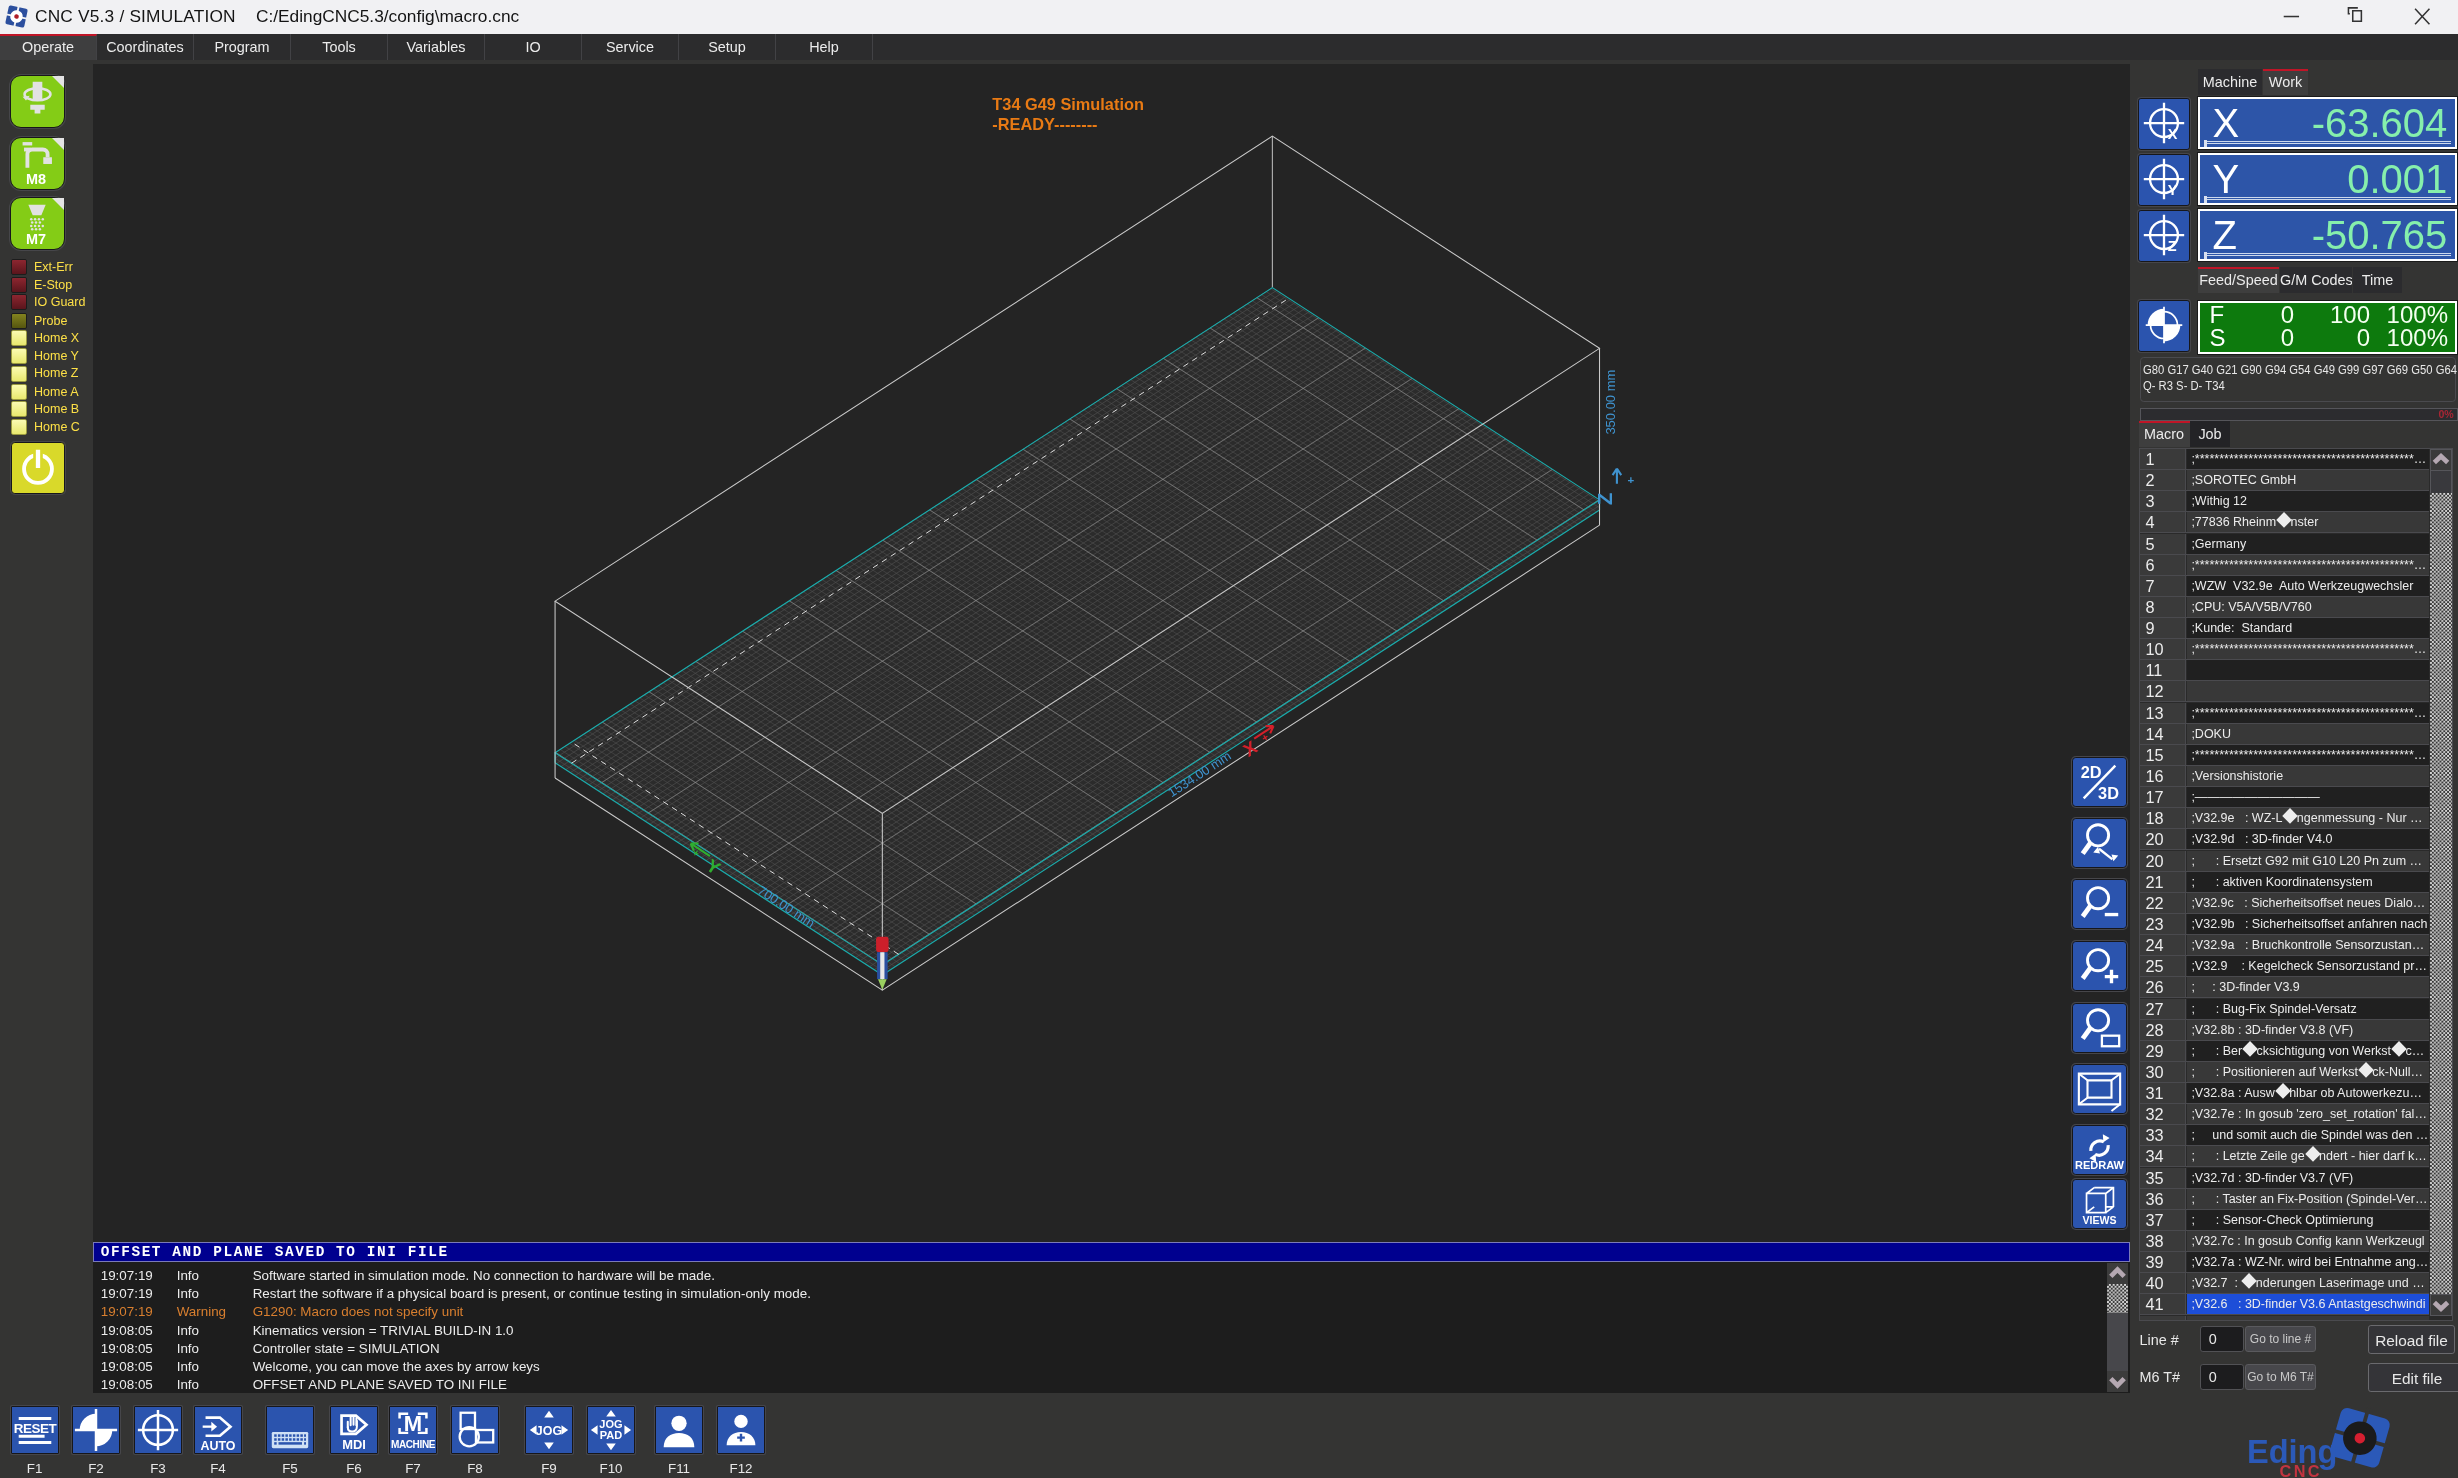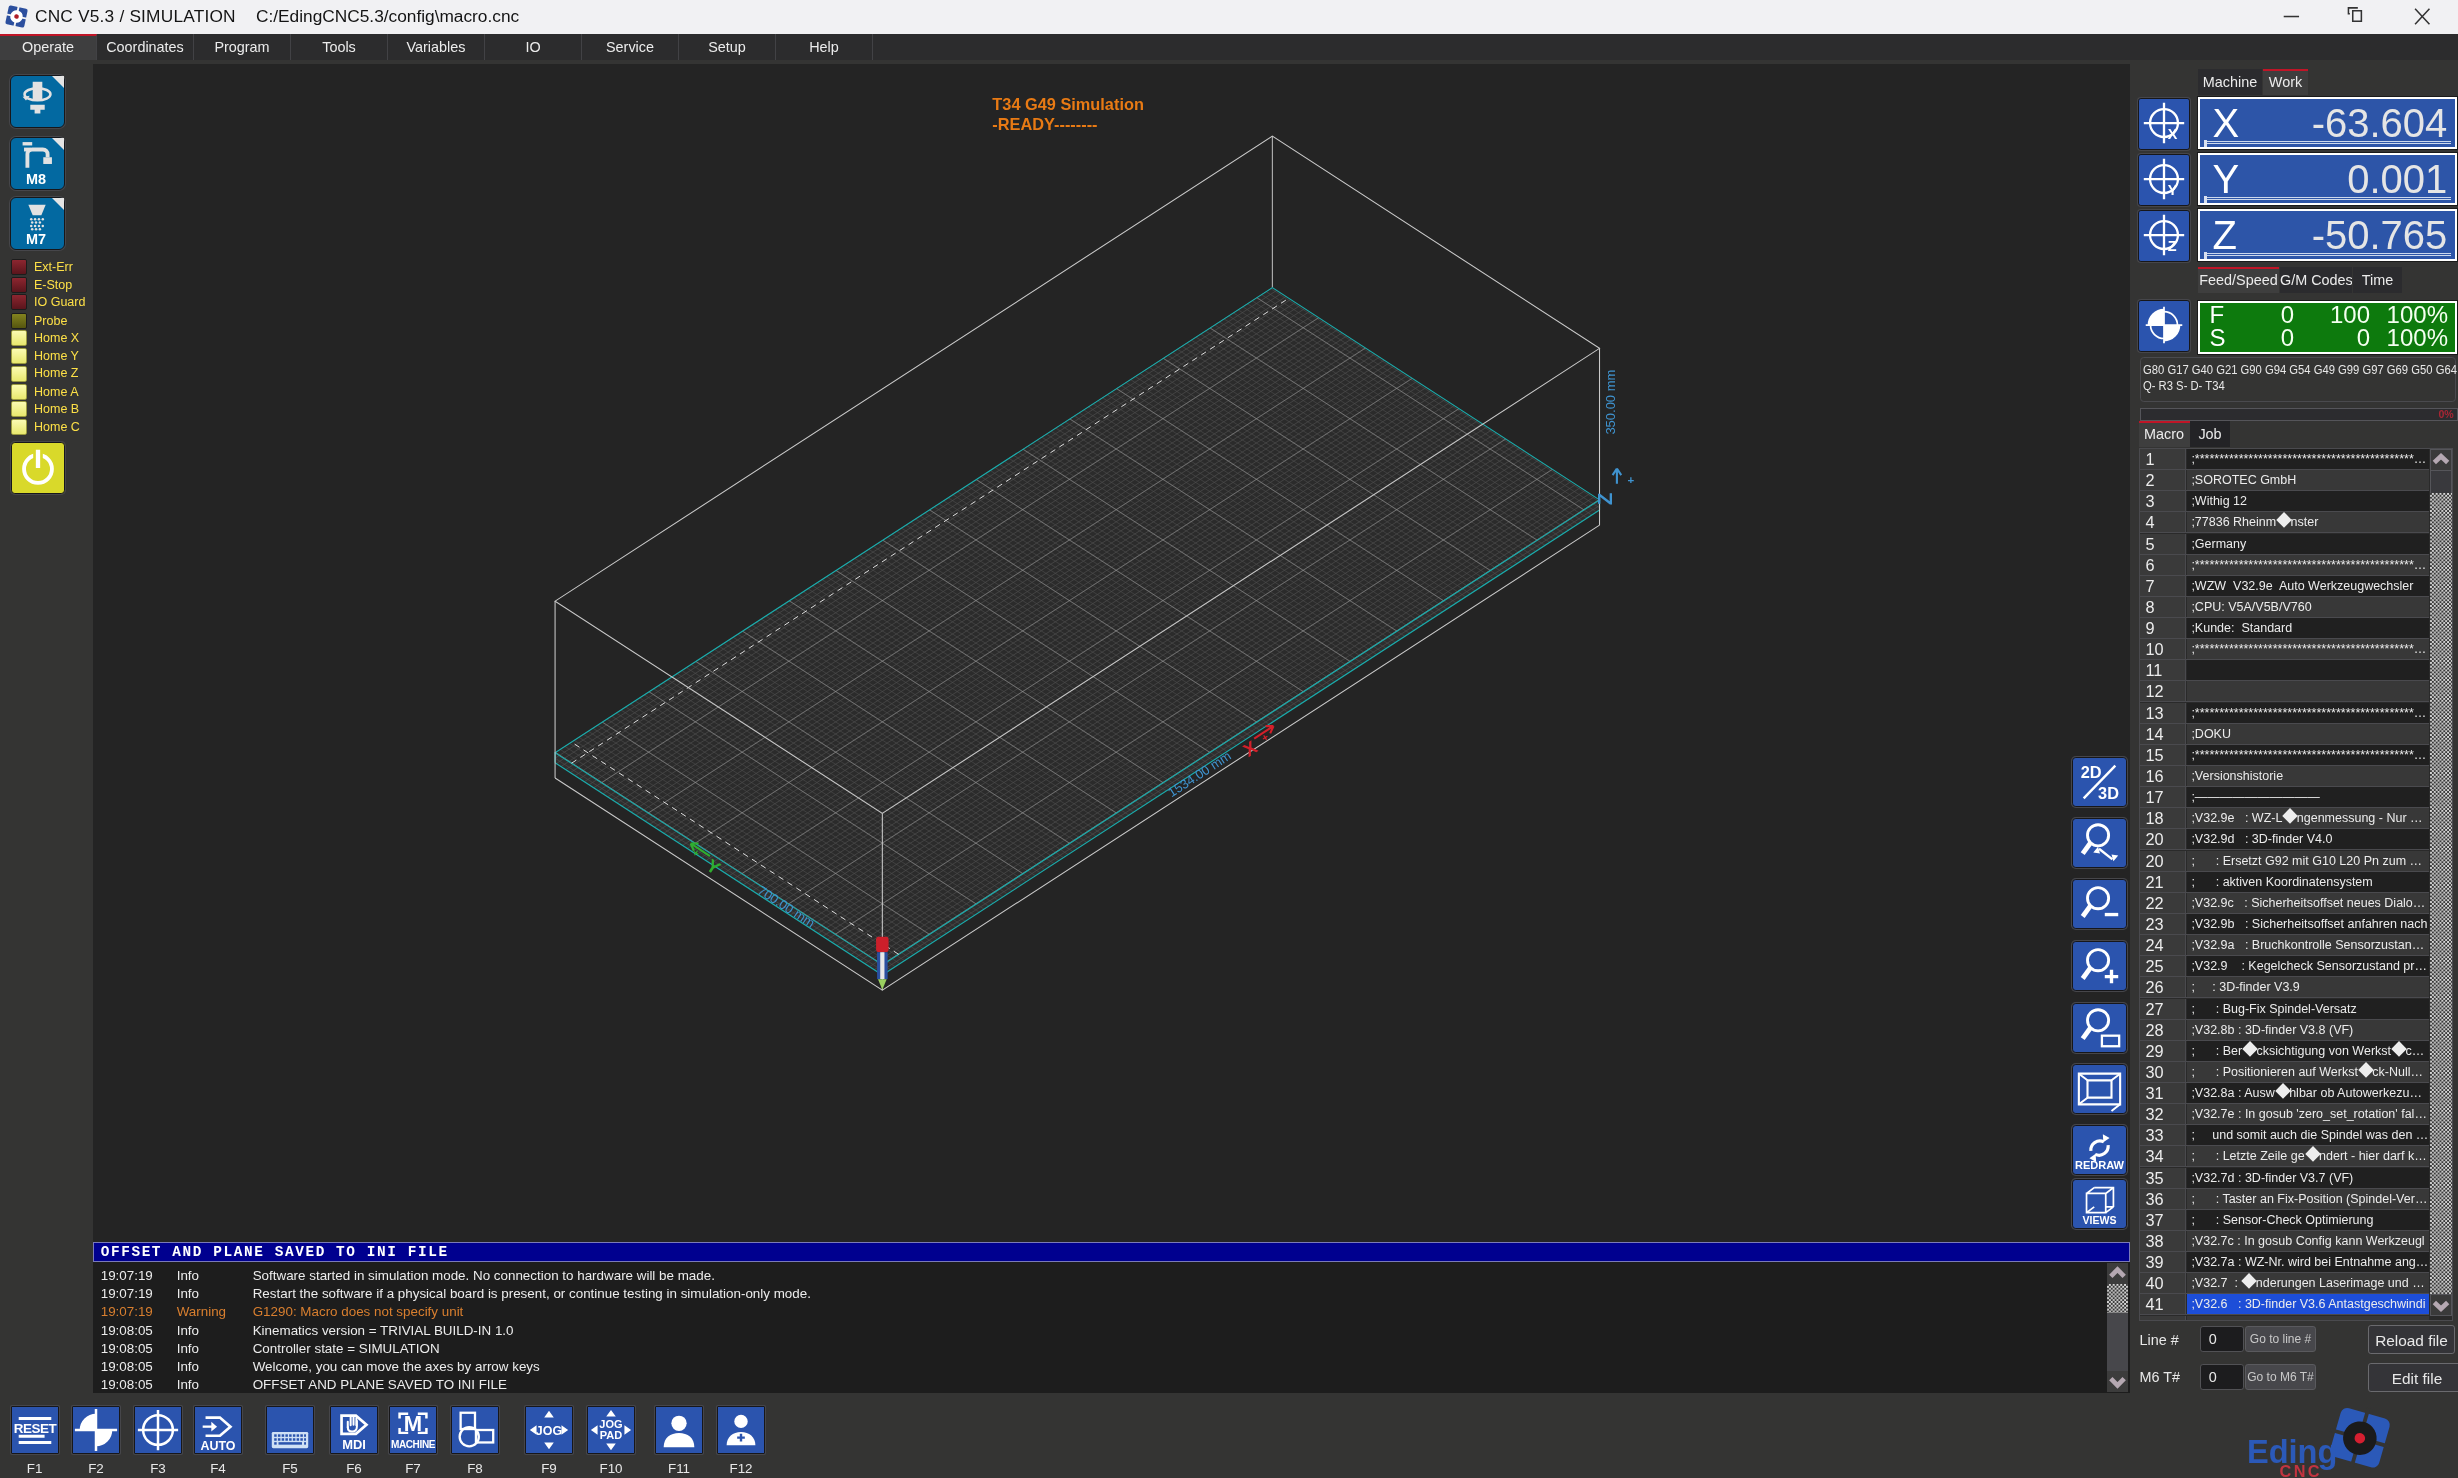--- a/index.html
+++ b/index.html
@@ -7,21 +7,21 @@
 
 #titlebar{left:0;top:0;width:2458px;height:34px;background:#f1f1f3;color:#141414}
 #titlebar .tt{position:absolute;left:35px;top:5.8px;font-size:17.3px;letter-spacing:0.2px}
 #titlebar .pp{position:absolute;left:256px;top:5.8px;font-size:17.3px}
 
 #menubar{left:0;top:34px;width:2458px;height:26px;background:#2c2c2d}
 .mitem{position:absolute;top:0;height:26px;line-height:26px;text-align:center;color:#ececec;font-size:14.4px;border-right:1px solid #424245}
 .mitem.act{background:#3e3e3f;border-top:2.9px solid #c01527;line-height:23px}
 
 #sidebar{left:0;top:60px;width:93px;height:1419px;background:#343433}
-.bluebtn{position:absolute;background:#0369a1;border:1px solid #17171a;border-radius:6px;box-shadow:0 0 0 1px #46464a}
+.bluebtn{position:absolute;background:#84cc16;border:1px solid #17171a;border-radius:11px;box-shadow:0 0 0 1px #46464a}
 .bluebtn .cut{position:absolute;right:0;top:0;width:0;height:0;border-top:12.5px solid #e4e4e4;border-left:12.5px solid transparent}
 .ind{position:absolute;width:16.3px;height:16.3px;border:1px solid #1c1c1c;border-radius:1.9px}
 .ind.red{background:linear-gradient(#8d2630,#5a151c)}
 .ind.olv{background:linear-gradient(#83831f,#55550f)}
 .ind.yel{background:linear-gradient(#fbfbb2,#e8e86e);border:1px solid #9a9a40}
 .indlab{position:absolute;color:#fde047;font-size:12.5px}
 
 #view{left:93px;top:60px;width:2037px;height:1183px;background:#242424}
 
 .vbtn{position:absolute;width:55px;height:50px;background:#2b54ae;border:1px solid #17171a;border-radius:3.8px;box-shadow:0 0 0 1px #46464a;color:#fff}
@@ -36,21 +36,21 @@
 #logsb{position:absolute;left:2014px;top:1px;width:21px;height:129px;background:#3c3c3c}
 
 .fbtn{position:absolute;top:1406px;width:48px;height:48px;background:#2b54ae;border:1px solid #17171a;border-radius:1px;box-shadow:0 0 0 1px #46464a}
 .flab{position:absolute;top:1461px;width:48px;text-align:center;color:#e8e8e8;font-size:13.4px}
 
 #rpanel{left:2130px;top:60px;width:329px;height:1419px;background:#343433}
 .rtab{position:absolute;height:26px;line-height:26px;font-size:14.4px;color:#ececec;text-align:center;background:#333332;white-space:nowrap;overflow:hidden}
 .rtab.act{background:#3e3e3e;border-top:2.9px solid #c01527;line-height:23px}
 .axrow{position:absolute;left:68px;width:259px;height:52px;background:#2d55a8;border:2.9px solid #fff;box-shadow:0 0 0 1px #1a1a1a}
 .axrow .al{position:absolute;left:12.5px;top:1.9px;font-size:40px;color:#fff}
-.axrow .av{position:absolute;right:7.7px;top:1.9px;font-size:40px;color:#e5e5e5}
+.axrow .av{position:absolute;right:7.7px;top:1.9px;font-size:40px;color:#86efac}
 .axrow .ul{position:absolute;left:3.8px;right:3.8px;bottom:2.9px;height:2.9px;border-top:1px solid #ccd8ec;border-bottom:1px solid #ccd8ec}
 .axrow .ul:before{content:"";position:absolute;left:0;top:-1.9px;width:2.9px;height:6.7px;background:#d8e0f0}
 .cicon{position:absolute;left:7.7px;width:52px;height:52px;background:#2b54ae;border:1px solid #17171a;border-radius:2.9px;box-shadow:0 0 0 1px #46464a}
 .gtext{position:absolute;color:#e8e8e8;font-size:14.4px;white-space:nowrap}
 .gsm{font-size:13.4px;transform:scaleX(0.84);transform-origin:0 0}
 
 #mtable{position:absolute;left:8.6px;top:388px;width:314px;height:873px;background:#2a2a2a;border:1px solid #4a4a4e;overflow:hidden}
 .mrow{position:absolute;left:0;width:289px;height:21px;border-bottom:1px solid #4a4a4e}
 .mnum{position:absolute;left:0;top:0;width:46px;height:20px;background:#3a3a3a;border-right:1px solid #4a4a4e;color:#ececec;font-size:16.3px;padding:1px 0 0 5.8px}
 .mtxt{position:absolute;left:47px;top:0;right:0;height:20px;color:#ececec;font-size:12.5px;padding:2.9px 0 0 4.8px;white-space:pre;overflow:hidden;text-overflow:ellipsis}

